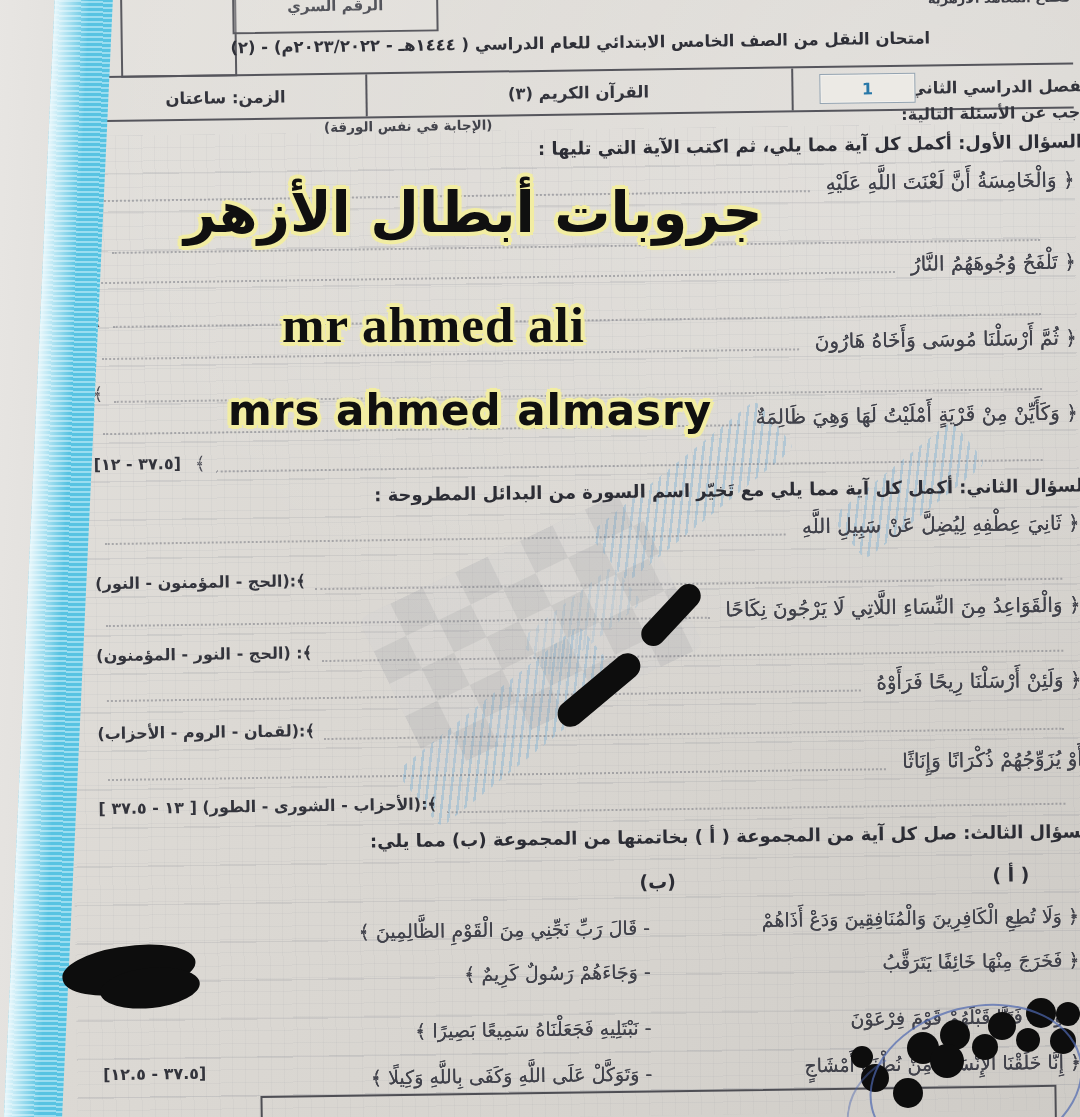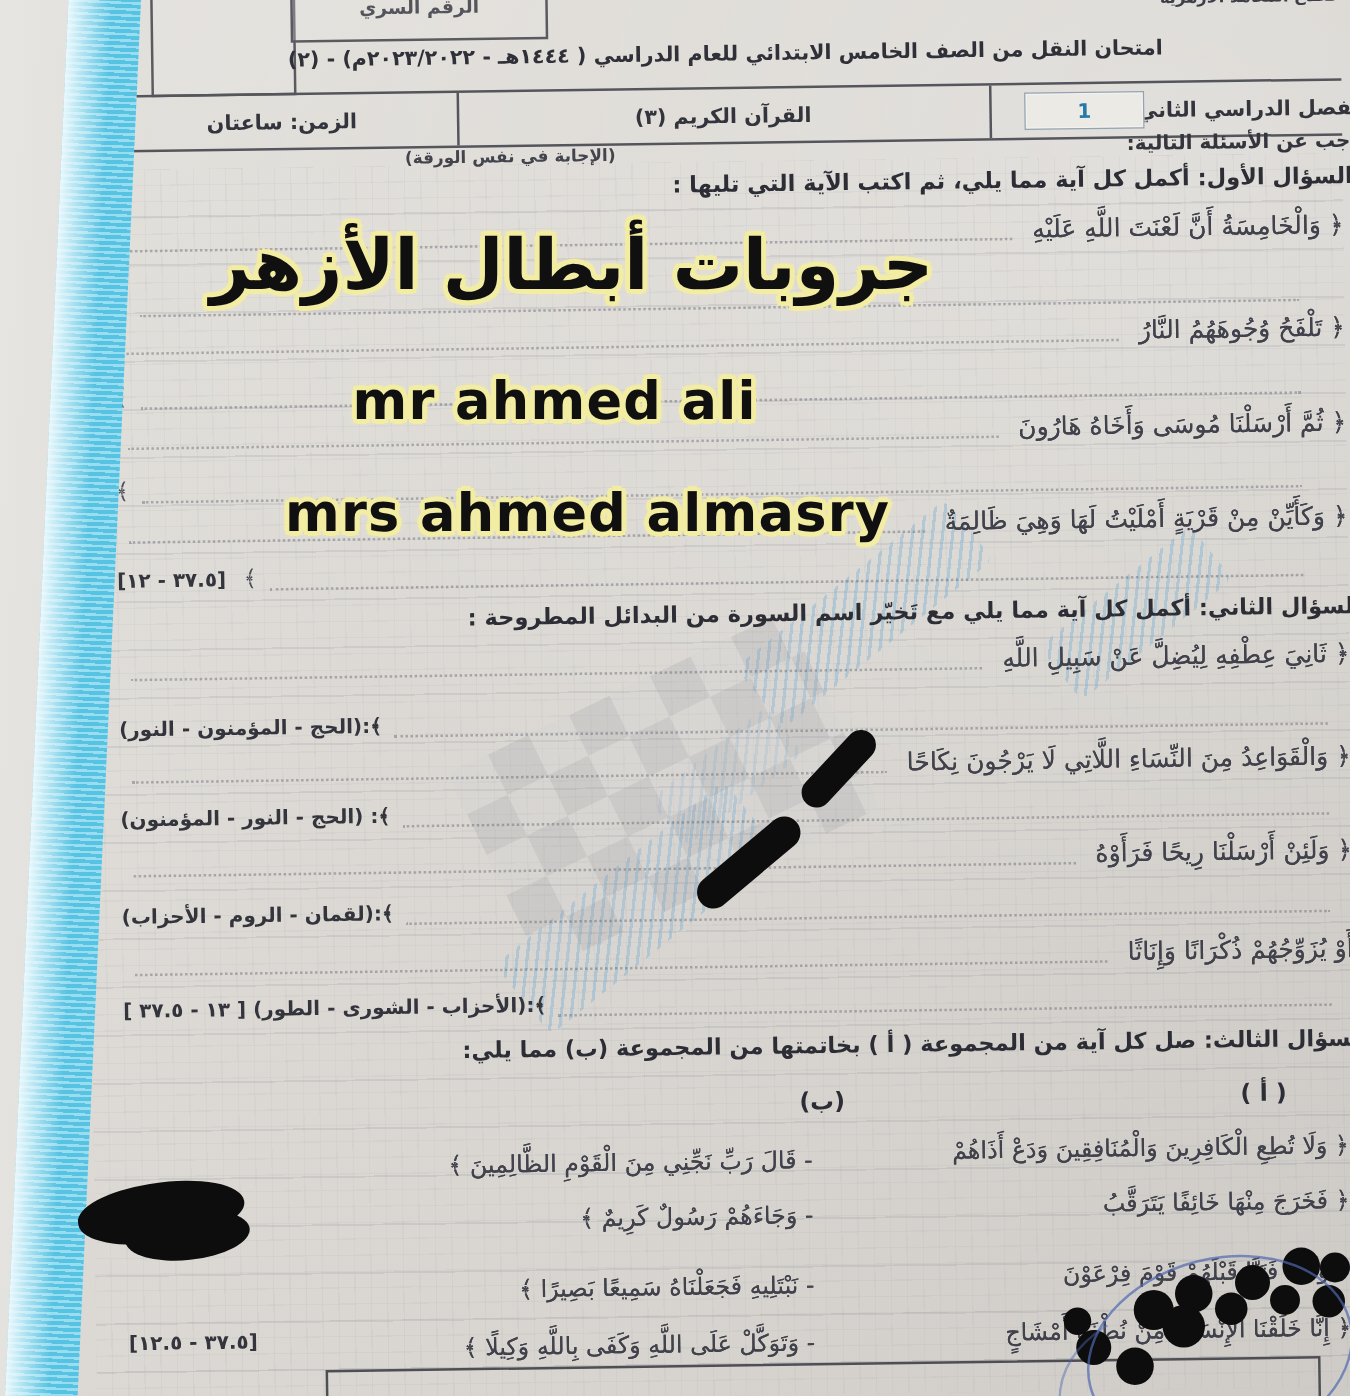--- a/index.html
+++ b/index.html
@@ -65,22 +65,22 @@
   
   .hatch{position:absolute;border-radius:8px;
     background:repeating-linear-gradient(135deg,rgba(128,178,212,.45) 0 2.5px,rgba(128,178,212,0) 2.5px 8px);}
   .mosaic{position:absolute;left:380px;top:545px;width:300px;height:175px;transform:rotate(-25deg);opacity:.75;border-radius:10px;
     background:repeating-conic-gradient(rgba(152,154,162,.30) 0% 25%,rgba(196,199,206,.16) 25% 50%);
     background-size:72px 72px;}
   
   .ytext{position:absolute;color:#101010;font-weight:bold;white-space:nowrap;
     text-shadow:-4px 0 0 #f2eda2,4px 0 0 #f2eda2,0 -4px 0 #f2eda2,0 4px 0 #f2eda2,
       -3px -3px 0 #f2eda2,3px -3px 0 #f2eda2,-3px 3px 0 #f2eda2,3px 3px 0 #f2eda2,0 0 7px #f2eda2;}
-  .ytitle{left:168px;top:180px;font-size:56px;direction:rtl;}
-  .yname1{left:282px;top:296px;font-size:42px;letter-spacing:1px;}
+  .ytitle{left:184px;top:180px;font-size:56px;direction:rtl;}
+  .yname1{left:282px;top:296px;font-size:51px;letter-spacing:1px;font-family:Liberation Serif, serif;}
   .yname2{left:228px;top:386px;font-size:42px;letter-spacing:1px;}
   .stroke{position:absolute;background:#0d0d0d;border-radius:18px;}
   .stroke1{left:659px;top:577px;width:24px;height:76px;transform:rotate(43deg);}
   .stroke2{left:586px;top:640px;width:26px;height:100px;transform:rotate(50deg);}
   .blob{position:absolute;background:#0d0d0d;}
   .blob1{left:62px;top:946px;width:134px;height:48px;border-radius:46% 54% 48% 52%;transform:rotate(-9deg);}
   .blob2{left:100px;top:968px;width:100px;height:40px;border-radius:50%;transform:rotate(-6deg);}
   .dot{position:absolute;background:#0d0d0d;border-radius:50%;}
   .pen{position:absolute;border:2.5px solid rgba(78,104,176,.7);border-radius:50%;}
   .pen1{left:868px;top:1006px;width:212px;height:150px;transform:rotate(-14deg);}

